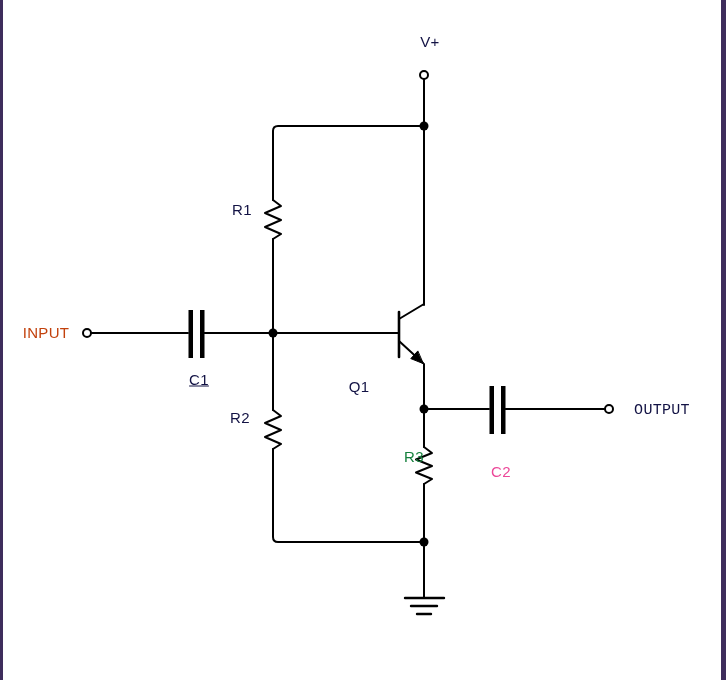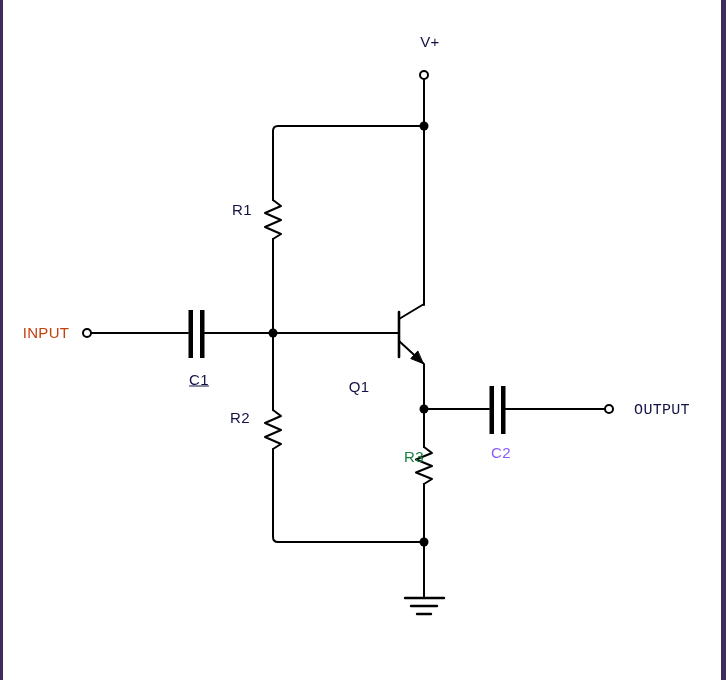--- a/index.html
+++ b/index.html
@@ -126,16 +126,16 @@
     </g>
   </svg>
 
   <div class="comp-label" style="left: 430px; top: 41px; color: rgb(18, 18, 68);">V+</div>
   <div class="comp-label" style="left: 46px; top: 332px; color: #c2410c;">INPUT</div>
   <div class="comp-label" style="left: 242px; top: 209px; color: rgb(18, 18, 68);">R1</div>
   <div class="comp-label" style="left: 199px; top: 379px; color: rgb(18, 18, 68); text-decoration: underline;">C1</div>
   <div class="comp-label" style="left: 359px; top: 359px; color: rgb(18, 18, 68); margin-top: 27px;">Q1</div>
   <div class="comp-label" style="left: 240px; top: 417px; color: rgb(18, 18, 68);">R2</div>
   <div class="comp-label" style="left: 414px; top: 456px; color: #15803d;">R3</div>
-  <div class="comp-label" style="left: 501px; top: 452px; color: #8b5cf6;">C2</div>
+  <div class="comp-label" style="left: 501px; top: 471px; color: #ec4899;">C2</div>
   <div class="comp-label" style="left: 662px; top: 410px; color: rgb(18, 18, 68); font-family: Liberation Mono, monospace;">OUTPUT</div>
 
 </div>
 
 </body></html>

